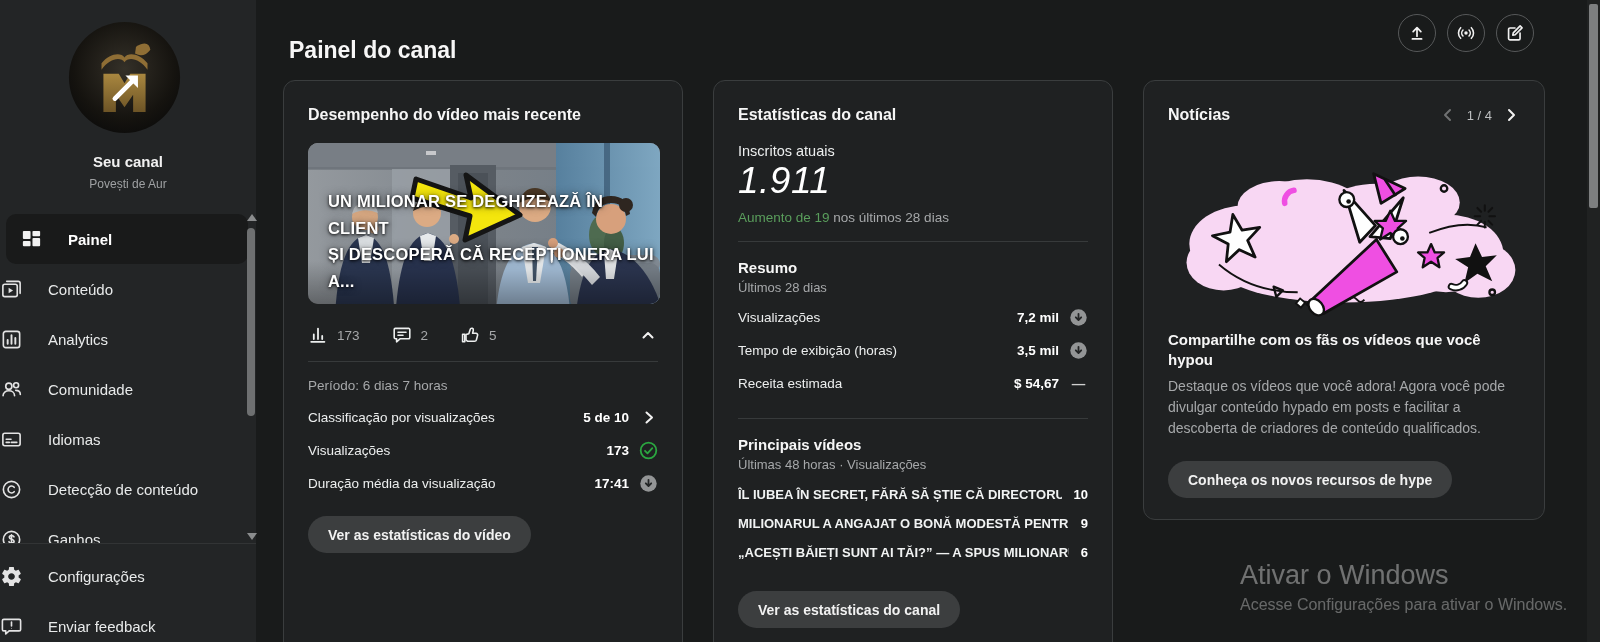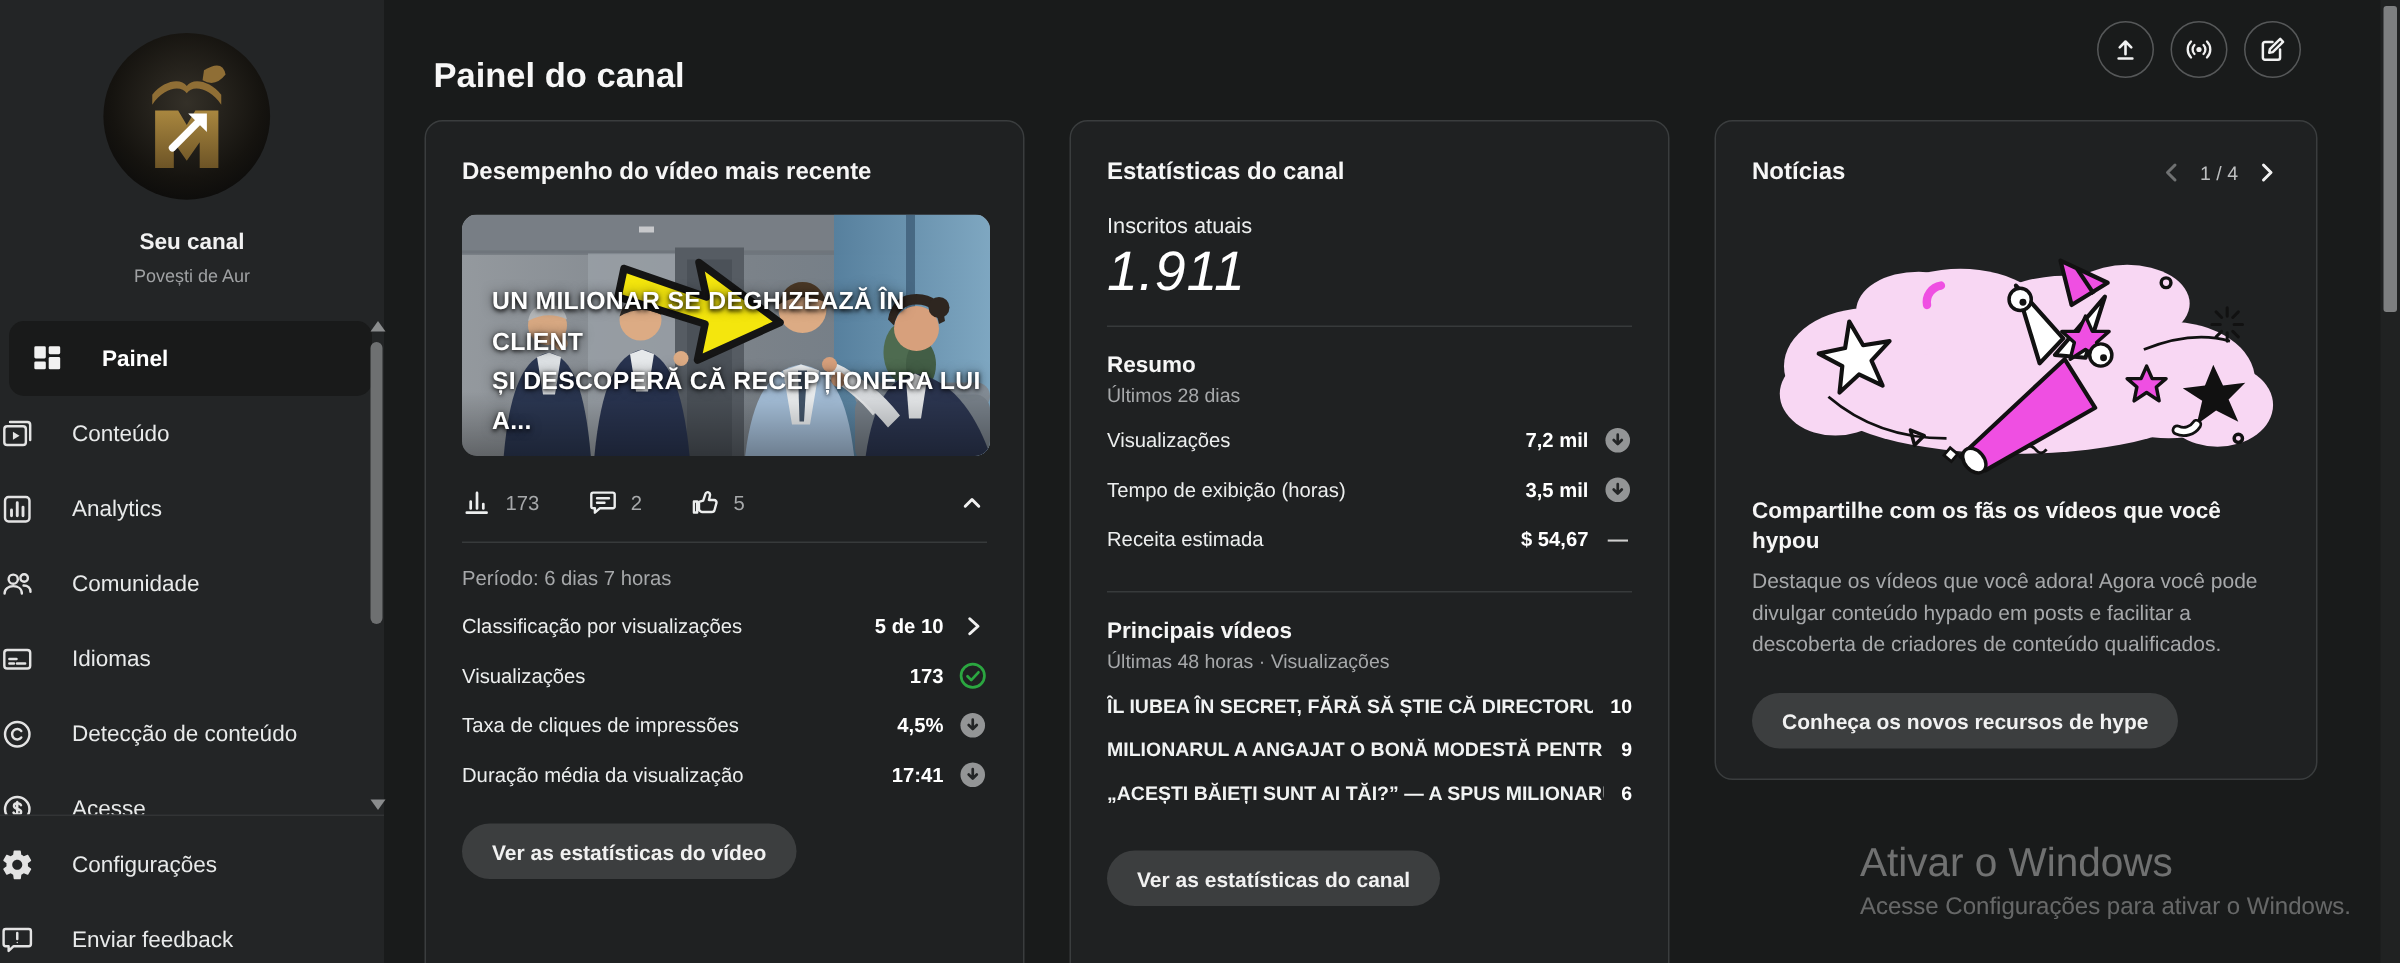--- a/index.html
+++ b/index.html
@@ -162,21 +162,21 @@
         <circle cx="12" cy="12" r="8.5"></circle>
         <path d="M14.8 9.7 a3.6 3.6 0 1 0 0 4.6"></path>
       </svg>
       <span class="nav-label">Detecção de conteúdo</span>
     </div>
     <div class="nav-item">
       <svg class="sicon" viewBox="0 0 24 24" fill="none" stroke="#e3e3e3" stroke-width="1.7" stroke-linecap="round">
         <circle cx="12" cy="12" r="8.5"></circle>
         <path d="M12 7 v10 M14.6 9.2 c-.5 -1 -1.4 -1.4 -2.6 -1.4 -1.3 0 -2.3 .7 -2.3 1.9 0 2.7 5 1.5 5 4.2 0 1.2 -1 1.9 -2.7 1.9 -1.2 0 -2.2 -.5 -2.6 -1.5"></path>
       </svg>
-      <span class="nav-label">Acesse</span>
+      <span class="nav-label">Ganhos</span>
     </div>
   </nav>
 
   <div class="side-scroll-up"></div>
   <div class="side-scroll-thumb"></div>
   <div class="side-scroll-down"></div>
 
   <div class="sidebar-footer">
     <div class="nav-item" style="margin-top:7px;">
       <svg class="sicon" viewBox="0 0 24 24" fill="#e3e3e3" fill-rule="evenodd">
@@ -333,30 +333,20 @@
       <span class="mlabel">Visualizações</span>
       <span class="mval">
         <span>173</span>
         <svg class="vicon" viewBox="0 0 19 19" fill="none" stroke="#2ba640" stroke-width="1.8">
             <circle cx="9.5" cy="9.5" r="7.8"></circle>
             <path d="M6 9.8 l2.5 2.6 4.8 -5.2" stroke-linecap="round" stroke-linejoin="round"></path>
           </svg>
       </span>
     </div>
     <div class="mrow">
-      <span class="mlabel">Taxa de cliques de impressões</span>
-      <span class="mval">
-        <span>4,5%</span>
-        <svg class="vicon" viewBox="0 0 19 19">
-            <circle cx="9.5" cy="9.5" r="8.2" fill="#939596"></circle>
-            <path d="M9.5 5.8 v6 M6.8 9.3 l2.7 2.8 2.7 -2.8" fill="none" stroke="#232526" stroke-width="1.8" stroke-linecap="round" stroke-linejoin="round"></path>
-          </svg>
-      </span>
-    </div>
-    <div class="mrow">
       <span class="mlabel">Duração média da visualização</span>
       <span class="mval">
         <span>17:41</span>
         <svg class="vicon" viewBox="0 0 19 19">
             <circle cx="9.5" cy="9.5" r="8.2" fill="#939596"></circle>
             <path d="M9.5 5.8 v6 M6.8 9.3 l2.7 2.8 2.7 -2.8" fill="none" stroke="#232526" stroke-width="1.8" stroke-linecap="round" stroke-linejoin="round"></path>
           </svg>
       </span>
     </div>
   </div>
@@ -364,20 +354,23 @@
   <div class="btn-row1">
     <button class="pill-btn">Ver as estatísticas do vídeo</button>
   </div>
 </section>
 
 <section class="card card2">
   <h2 class="card-title">Estatísticas do canal</h2>
 
   <div class="subs-label">Inscritos atuais</div>
   <div class="subs-value">1.911</div>
+  <div class="subs-delta">
+    <span class="delta-green">Aumento de 19</span><span> nos últimos 28 dias</span>
+  </div>
 
   <hr class="divider divider2a">
 
   <div class="sec-title">Resumo</div>
   <div class="sec-sub">Últimos 28 dias</div>
 
   <div class="srows">
     <div class="mrow">
       <span class="mlabel">Visualizações</span>
       <span class="mval">

